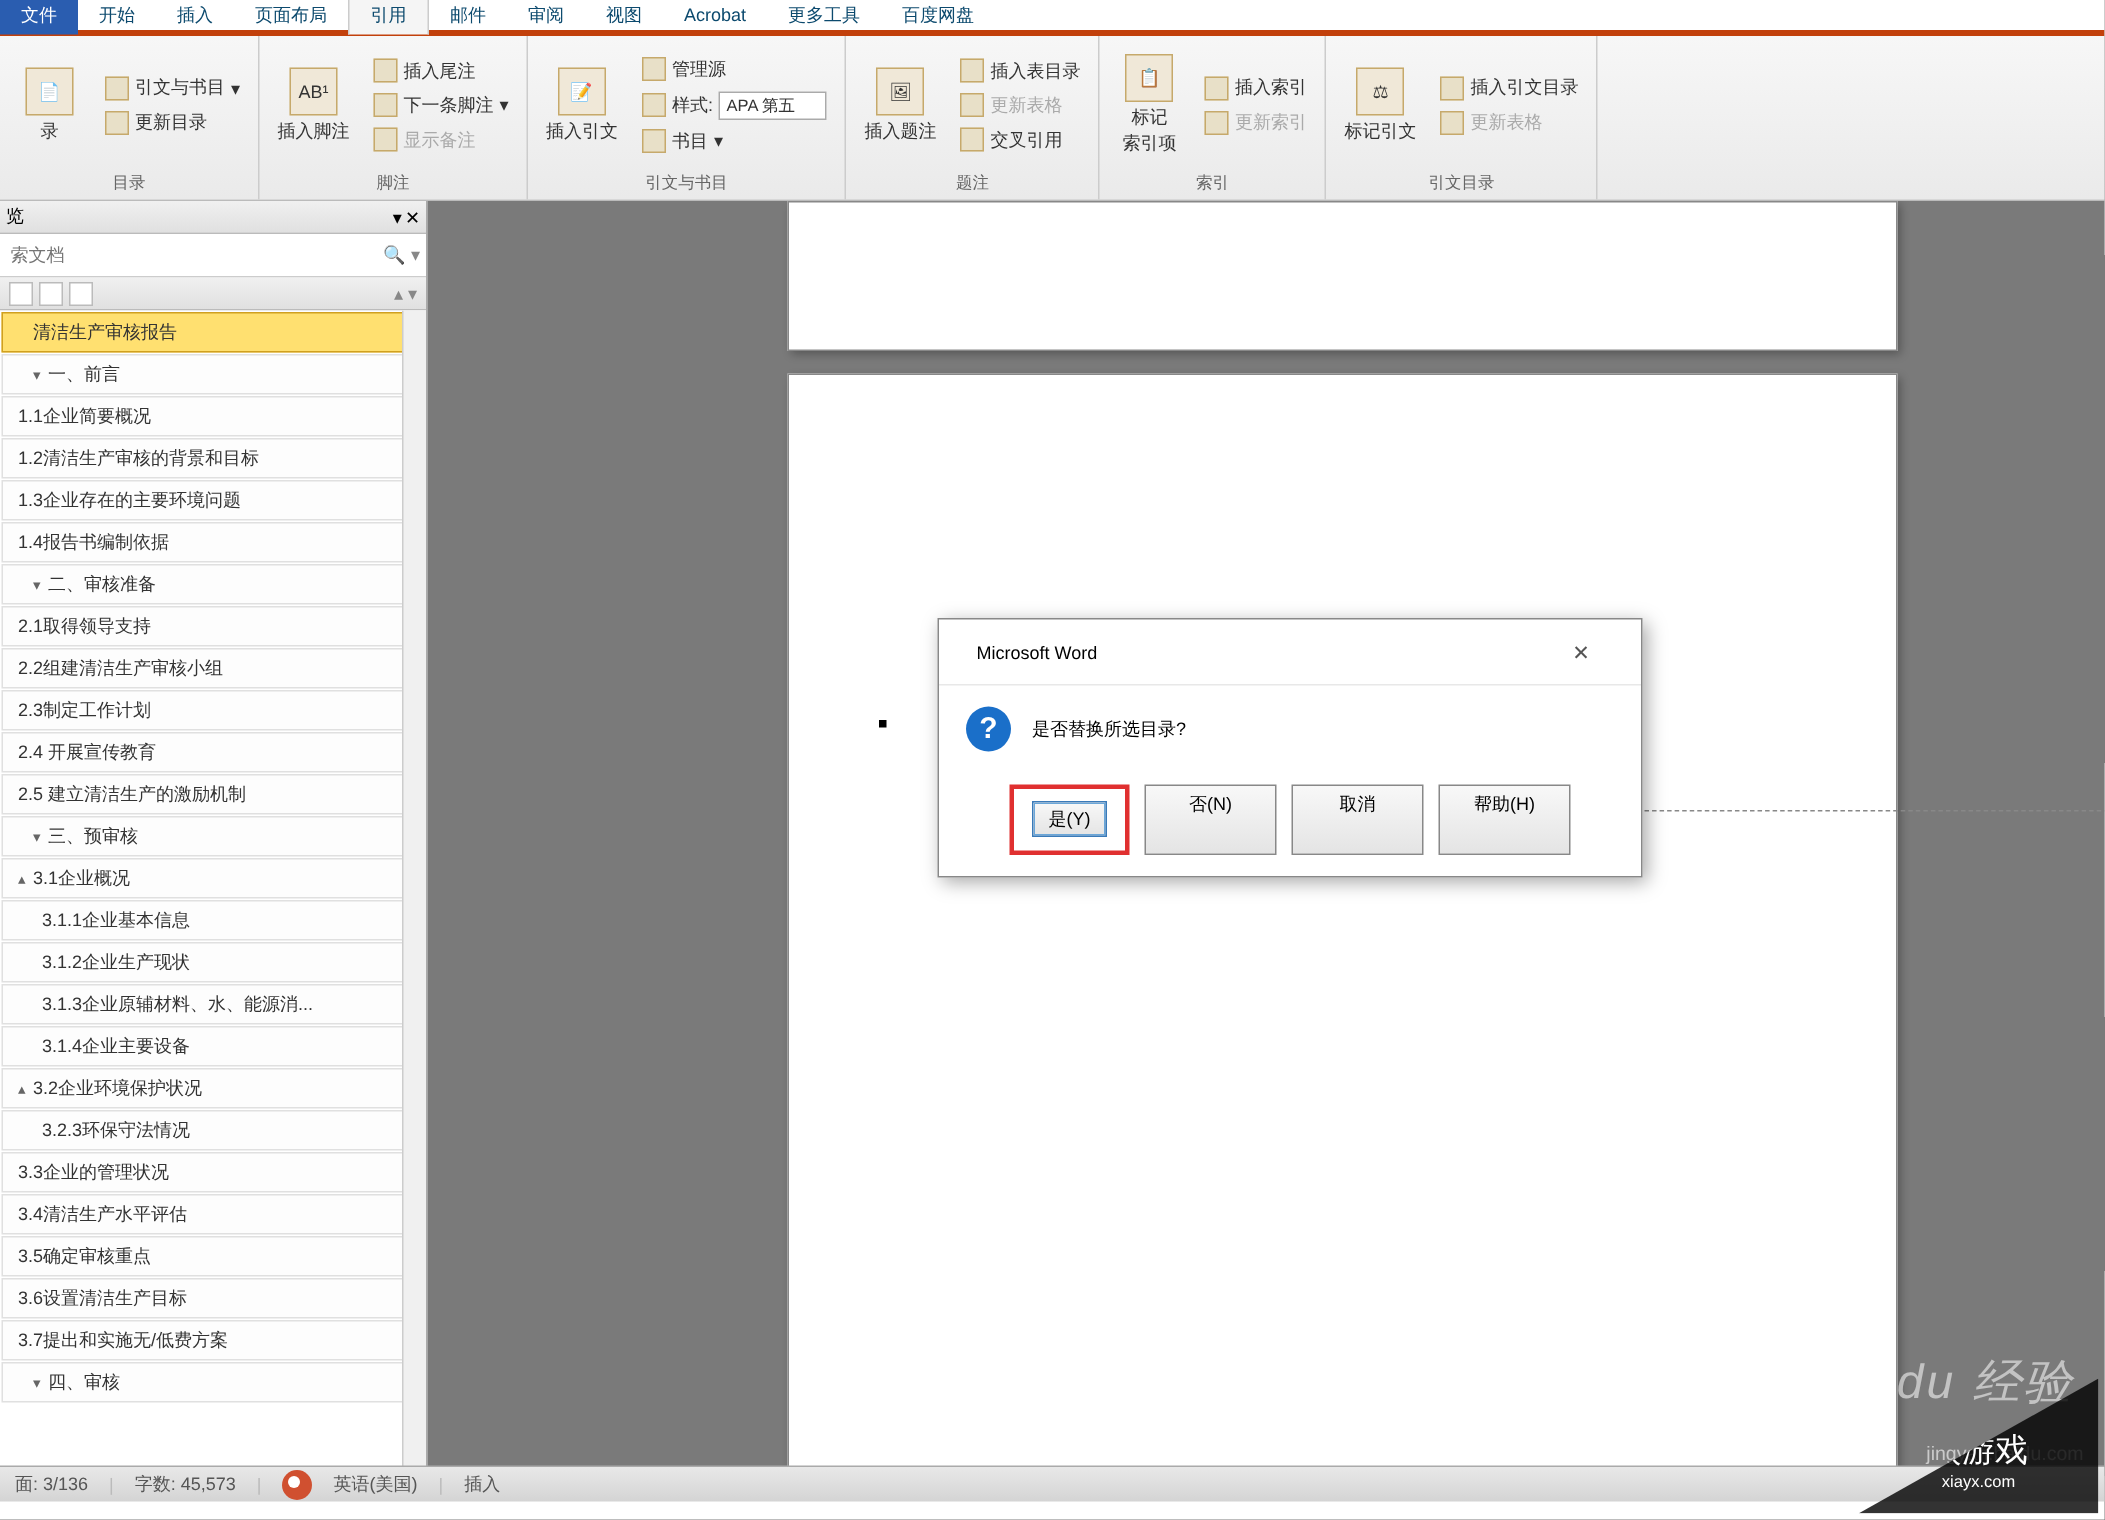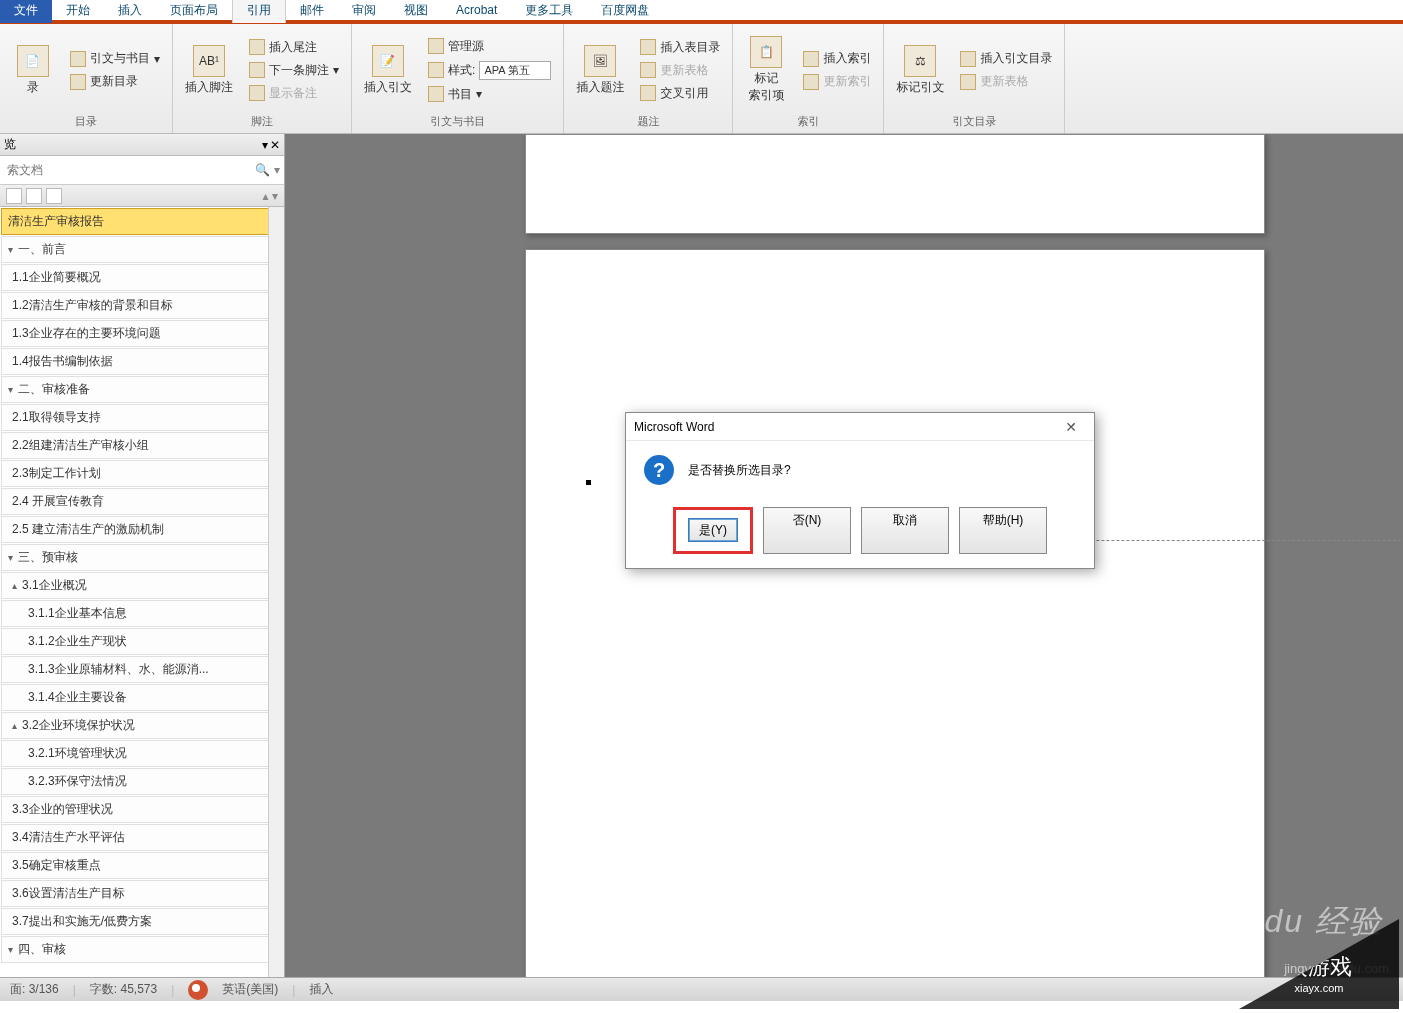--- a/index.html
+++ b/index.html
@@ -21,36 +21,36 @@
 .styleselect{border:1px solid #aaa;background:#fff;padding:1px 4px;width:72px;font-size:11px}
 .main{display:flex;height:850px}
 .navpane{width:285px;background:#f5f5f5;border-right:1px solid #aaa;display:flex;flex-direction:column}
 .navhead{height:22px;background:linear-gradient(#f0f0f0,#e0e0e0);border-bottom:1px solid #bbb;display:flex;align-items:center;justify-content:space-between;padding:0 4px}
 .navclose{display:flex;gap:2px}
 .searchbox{padding:4px;display:flex;align-items:center;background:#fff;border-bottom:1px solid #ccc}
 .searchinput{border:none;flex:1;padding:3px;outline:none;background:transparent}
 .viewbtns{height:22px;background:linear-gradient(#f0f0f0,#e0e0e0);border-bottom:1px solid #bbb;display:flex;align-items:center;gap:4px;padding:0 6px}
 .viewbtn{width:16px;height:16px;border:1px solid #bbb;background:#fff}
 .navtree{flex:1;overflow-y:auto;background:#fff;position:relative}
-.navitem{padding:4px 6px;border:1px solid #e0e0e0;margin:1px;background:#fdfdfd;color:#333;white-space:nowrap;overflow:hidden;text-overflow:ellipsis;cursor:pointer}
+.navitem{padding:4px 20px;border:1px solid #e0e0e0;margin:1px;background:#fdfdfd;color:#333;white-space:nowrap;overflow:hidden;text-overflow:ellipsis;cursor:pointer}
 .navitem.sel{background:#ffe070;border:1px solid #d0a020}
 .navitem.l1{padding-left:10px}
 .navitem.l2{padding-left:26px}
 .navscroll{width:16px;position:absolute;right:0;top:0;bottom:0;background:#f0f0f0;border-left:1px solid #ccc}
 .expander{display:inline-block;width:10px;color:#666;font-size:10px}
 .docarea{flex:1;background:#7a7a7a;position:relative;overflow:hidden}
 .page{position:absolute;background:#fff;border:1px solid #888;box-shadow:2px 2px 6px rgba(0,0,0,.3)}
 .page1{left:240px;top:0;width:740px;height:100px}
 .page2{left:240px;top:115px;width:740px;height:760px}
 .toctitle{position:absolute;left:420px;top:230px;font-size:20px;font-family:SimSun}
 .toccursor{position:absolute;left:463px;top:215px;width:8px;height:26px;background:#9cc6e8}
 .tocbullet{position:absolute;left:60px;top:230px;width:5px;height:5px;background:#000}
 .tocdashes{position:absolute;left:500px;top:290px;width:420px;border-top:1px dashed #888}
 .dialog{position:absolute;left:340px;top:278px;width:470px;background:#fff;border:1px solid #888;box-shadow:3px 3px 12px rgba(0,0,0,.35);z-index:10}
-.dlgtitle{height:28px;display:flex;align-items:center;justify-content:space-between;padding:0 8px;font-size:12px;border-bottom:1px solid #e8e8e8}
+.dlgtitle{height:44px;display:flex;align-items:center;justify-content:space-between;padding:0 25px;font-size:12px;border-bottom:1px solid #e8e8e8}
 .dlgclose{width:30px;text-align:center;font-size:14px;color:#555}
 .dlgbody{padding:14px 18px;display:flex;align-items:center;gap:14px}
 .qicon{width:30px;height:30px;border-radius:50%;background:#1a6fc9;color:#fff;display:flex;align-items:center;justify-content:center;font-size:20px;font-weight:bold}
 .dlgbtns{padding:8px 18px 14px;display:flex;gap:10px;justify-content:center}
 .dlgbtn{min-width:88px;padding:4px 10px;border:1px solid #888;background:linear-gradient(#f8f8f8,#e4e4e4);text-align:center;cursor:pointer}
 .dlgbtn.primary{border:1px solid #3a7ab8;box-shadow:0 0 0 1px #6aa6d8 inset}
 .redbox{border:3px solid #e03030;padding:12px}
 .status{position:absolute;bottom:12px;left:0;right:0;height:24px;background:linear-gradient(#e8e8e8,#d4d4d4);border-top:1px solid #aaa;display:flex;align-items:center;gap:14px;padding:0 10px;color:#555}
 .watermark{position:absolute;right:20px;bottom:40px;color:rgba(255,255,255,.55);font-size:32px;font-weight:normal;font-style:italic;letter-spacing:2px;pointer-events:none}
 .wm2{position:absolute;right:14px;bottom:8px;color:rgba(255,255,255,.6);font-size:13px;pointer-events:none}
@@ -236,21 +236,20 @@
         <div class="navitem l1"><span>2.3制定工作计划</span></div>
         <div class="navitem l1"><span>2.4 开展宣传教育</span></div>
         <div class="navitem l1"><span>2.5 建立清洁生产的激励机制</span></div>
         <div class="navitem l0"><span class="expander">▾</span><span>三、预审核</span></div>
         <div class="navitem l1"><span class="expander">▴</span><span>3.1企业概况</span></div>
         <div class="navitem l2"><span>3.1.1企业基本信息</span></div>
         <div class="navitem l2"><span>3.1.2企业生产现状</span></div>
         <div class="navitem l2"><span>3.1.3企业原辅材料、水、能源消...</span></div>
         <div class="navitem l2"><span>3.1.4企业主要设备</span></div>
         <div class="navitem l1"><span class="expander">▴</span><span>3.2企业环境保护状况</span></div>
-        <div class="navitem l2"><span>3.2.1环境管理状况</span></div>
         <div class="navitem l2"><span>3.2.3环保守法情况</span></div>
         <div class="navitem l1"><span>3.3企业的管理状况</span></div>
         <div class="navitem l1"><span>3.4清洁生产水平评估</span></div>
         <div class="navitem l1"><span>3.5确定审核重点</span></div>
         <div class="navitem l1"><span>3.6设置清洁生产目标</span></div>
         <div class="navitem l1"><span>3.7提出和实施无/低费方案</span></div>
         <div class="navitem l0"><span class="expander">▾</span><span>四、审核</span></div>
       </div>
   </div>
 

